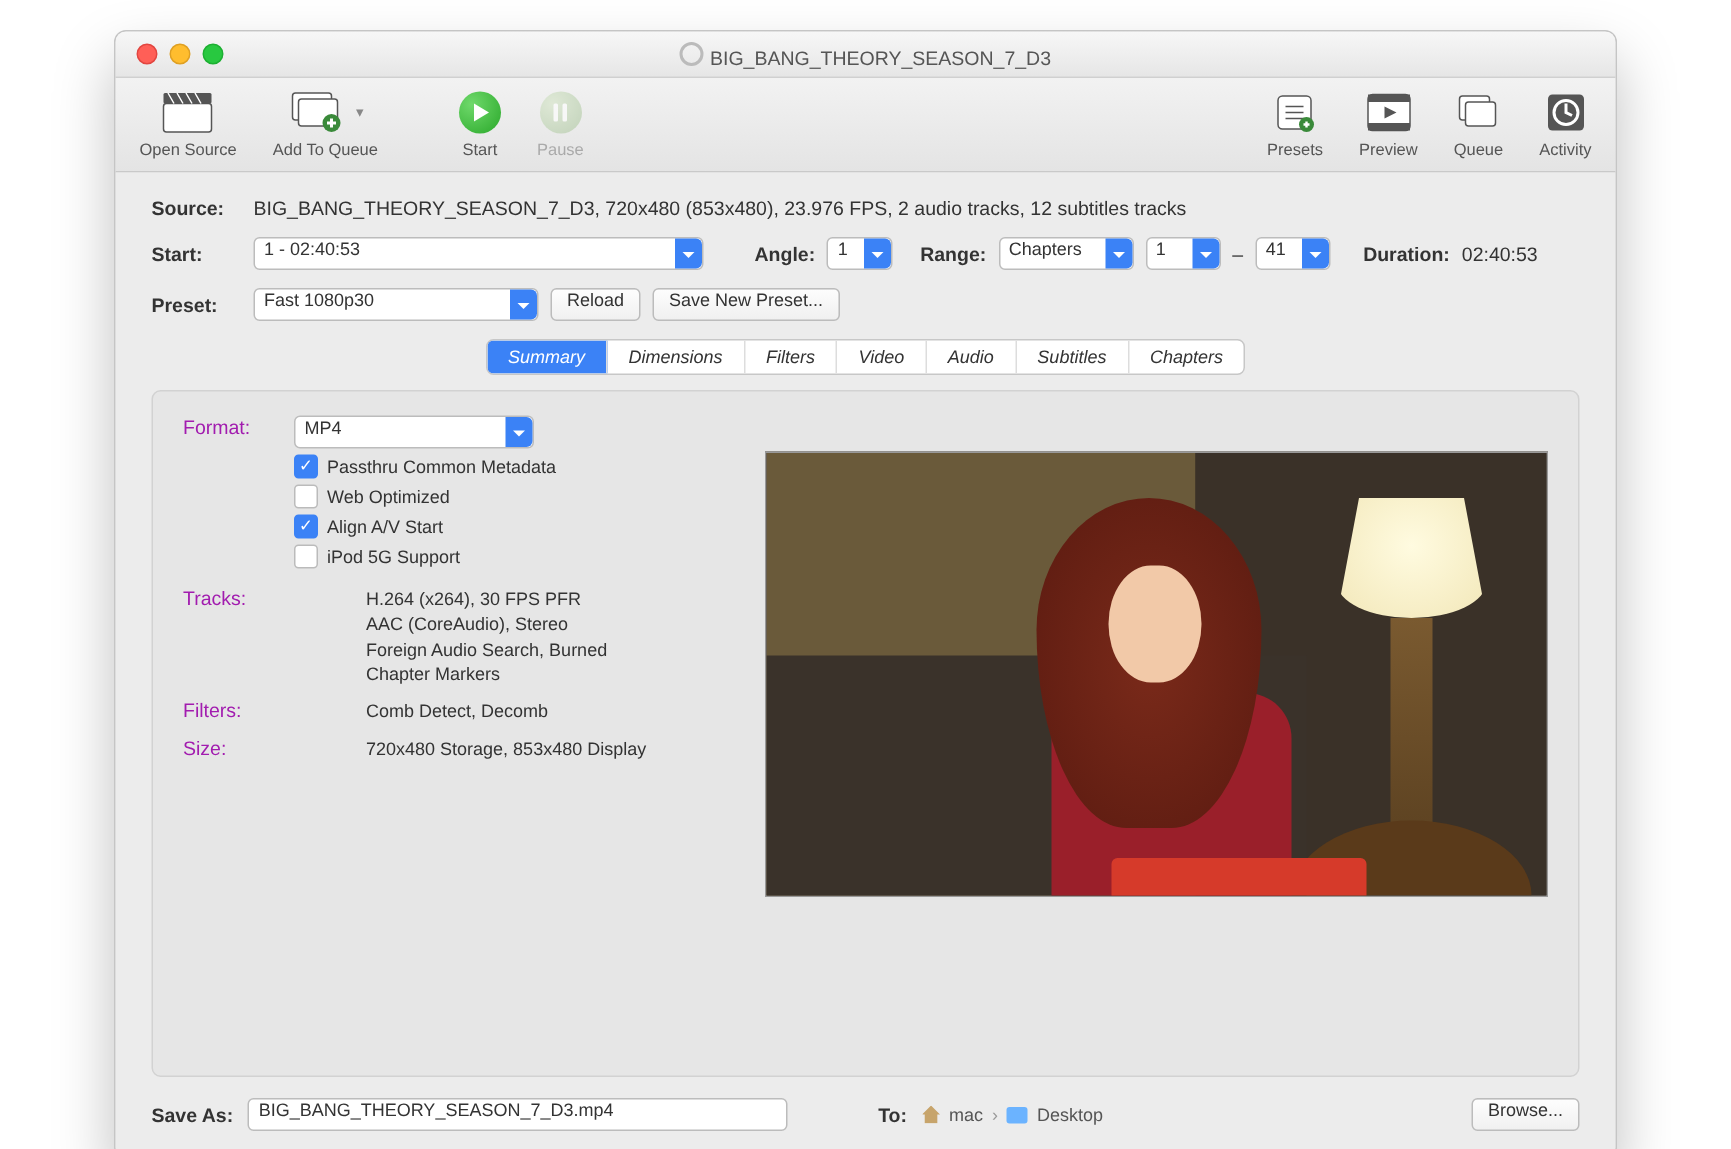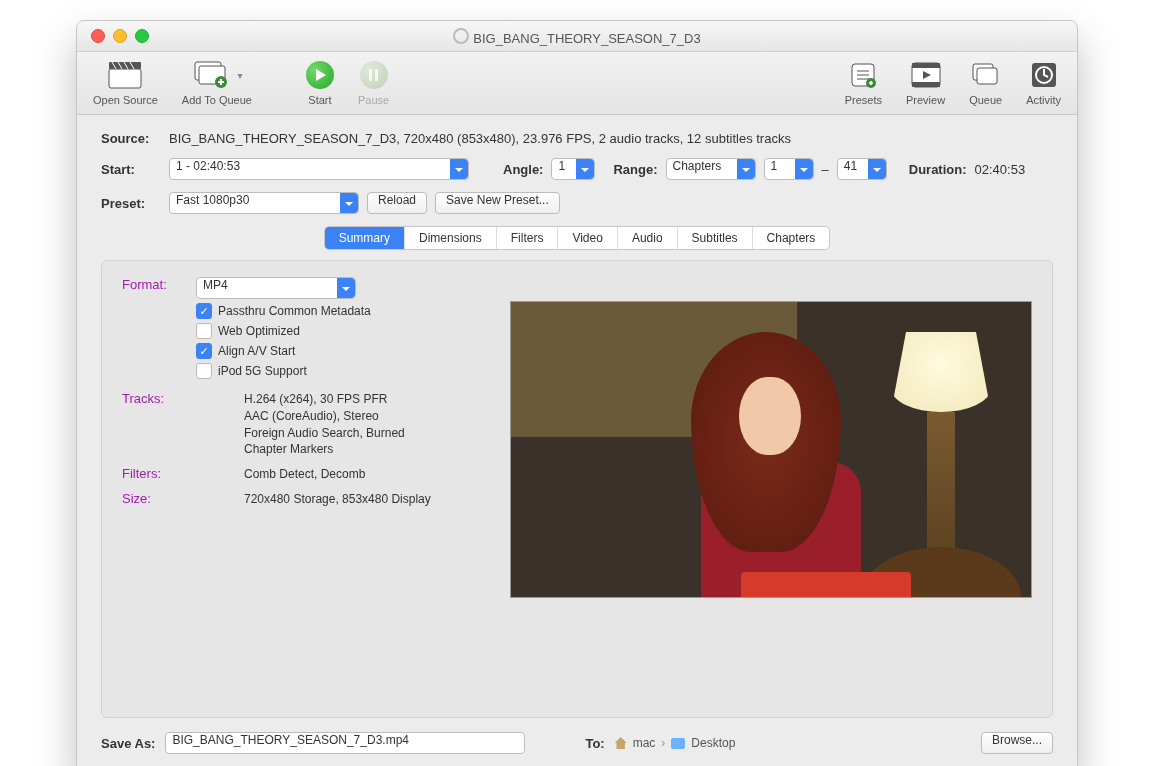--- a/index.html
+++ b/index.html
@@ -25,21 +25,21 @@
   .row{display:flex;align-items:center;margin-bottom:12px;gap:8px;}
   .lbl{font-weight:600;color:#333;min-width:60px;text-align:left;}
   .thin{color:#333;}
   .select,.input,.btn{height:22px;border:1px solid #bcbcbc;border-radius:4px;background:#fff;font-size:12px;display:flex;box-sizing:border-box;}
   .select{padding:0 6px;position:relative;}
   .select .arrow{position:absolute;right:0;top:0;width:18px;height:100%;background:#3b82f6;border-radius:0 4px 4px 0;display:flex;align-items:center;justify-content:center;}
   .select .arrow:before{content:"";width:0;height:0;border-left:4px solid transparent;border-right:4px solid transparent;border-top:4px solid #fff;border-bottom:4px solid #fff;}
   .select .arrow:before{height:0;border-bottom:none;position:relative;top:1px;}
   .btn{padding:0 10px;background:linear-gradient(#fdfdfd,#f0f0f0);color:#333;cursor:default;}
   .input{padding:0 6px;}
-  .tabs{margin:8px 0 0;display:flex;justify-content:center;}
+  .tabs{margin:8px 0 0;display:flex;justify-content:center;font-style:italic;}
   .tabbar{display:flex;border:1px solid #c7c7c7;border-radius:5px;overflow:hidden;background:#fff;}
   .tab{padding:4px 14px;font-size:12px;border-right:1px solid #ddd;}
   .tab:last-child{border-right:none;}
   .tab.active{background:#3b82f6;color:#fff;}
   .panel{background:#e6e6e6;border:1px solid #d2d2d2;border-radius:6px;margin-top:10px;padding:16px 20px 60px;min-height:380px;position:relative;}
   .formrow{display:flex;align-items:flex-start;margin-bottom:8px;}
   .formrow .flabel{width:60px;margin-right:14px;color:#a21caf;}
   .chk{display:flex;align-items:center;gap:6px;font-size:12px;margin:4px 0;}
   .chk .box{width:14px;height:14px;border:1px solid #bbb;border-radius:3px;background:#fff;display:flex;align-items:center;justify-content:center;}
   .chk .box.checked{background:#3b82f6;border-color:#3b82f6;}

